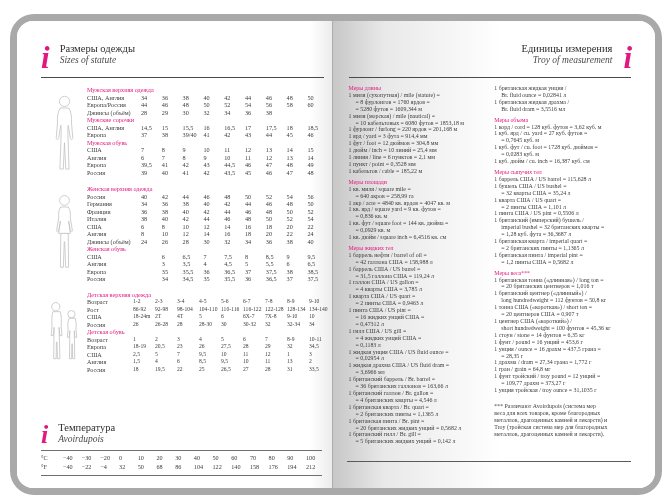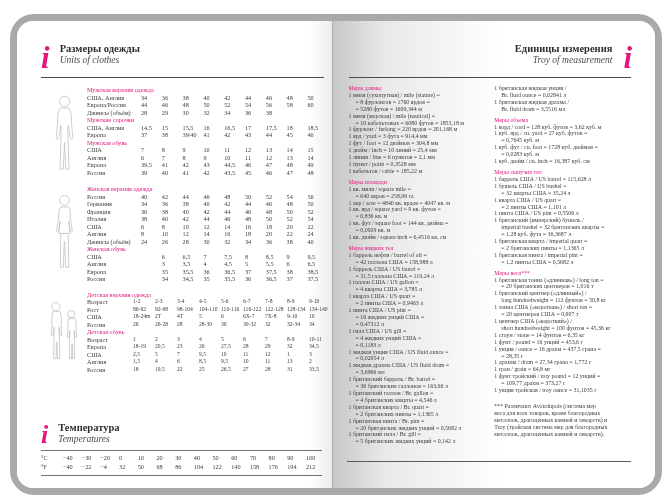--- a/index.html
+++ b/index.html
@@ -11,21 +11,21 @@
   .page{position:relative;flex:1;min-width:0;}
   .page-left{padding:22px 8px 10px 24px;background:linear-gradient(to right,#fff 93%,#ececec 100%);}
   .page-right{padding:22px 24px 10px 16px;background:linear-gradient(to right,#c7c7c7 0%,#e9e9e9 16%,#fff 52%);}
   .spine{width:1px;background:#adadad;flex:none;}
   
   .hdr{display:flex;gap:11px;align-items:flex-start;border-bottom:1.2px solid #4a4a4a;padding-bottom:7px;}
   .hdr.right{justify-content:flex-end;}
   .ilogo{font-style:italic;font-weight:bold;font-size:31px;line-height:24px;color:var(--pink,#e0187f);
          letter-spacing:-1px;padding-top:3px;}
   .ilogo.small{font-size:26px;line-height:20px;}
-  .htitle{font-weight:bold;font-size:10.5px;line-height:12px;color:#2e2e2e;}
+  .htitle{font-weight:normal;font-size:10.5px;line-height:12px;color:#2e2e2e;}
   .hsub{font-style:italic;font-size:9.5px;line-height:11px;color:#4c4c4c;}
   .tr{text-align:right;}
   
   .size-section{display:flex;margin-top:8px;}
   .figcol{width:46px;flex:none;display:flex;justify-content:center;align-items:flex-start;padding-top:5px;}
   .figcol svg{stroke:#c3c3c3;fill:#fff;stroke-width:1;}
   .tables{flex:1;min-width:0;}
   .thead{color:var(--pink,#e0187f);font-size:6.2px;line-height:7.5px;white-space:nowrap;}
   .trow{display:flex;font-size:6.2px;line-height:7.5px;white-space:nowrap;}
   .tlabel{width:54px;flex:none;}
@@ -55,21 +55,21 @@
 
 <div class="cover" style="background: rgb(169, 169, 169);"></div>
 
 <div class="pages">
 
   <div class="page page-left">
     <div class="hdr">
       <div class="ilogo">i</div>
       <div>
         <div class="htitle">Размеры одежды</div>
-        <div class="hsub">Units of clothes</div>
+        <div class="hsub">Sizes of statute</div>
       </div>
     </div>
 
     <div class="size-section">
       <div class="figcol">
         <svg viewBox="0 0 40 95" width="33" height="86">
           <circle cx="20" cy="8" r="6.2"></circle>
           <path d="M15 16 C12 20 11 27 11.5 34 L10 52 C10 55 12.5 55 13 52 L15.5 37 L16 44 L14.5 90 L18.5 90 L20 58 L21.5 90 L25.5 90 L24 44 L24.5 37 L27 52 C27.5 55 30 55 30 52 L28.5 34 C29 27 28 20 25 16 Z"></path>
         </svg>
       </div>
@@ -455,21 +455,21 @@
             <span class="tcell">33,5</span>
           </div>
         </div>
     </div>
 
     <div class="temp">
       <div class="hdr2">
         <div class="ilogo small">i</div>
         <div>
           <div class="htitle">Температура</div>
-          <div class="hsub">Temperatures</div>
+          <div class="hsub">Avoirdupois</div>
         </div>
       </div>
       <div class="temp-table">
           <div class="trow">
             <span class="tlabel">°C</span>
             <span class="tcell">−40</span>
             <span class="tcell">−30</span>
             <span class="tcell">−20</span>
             <span class="tcell">0</span>
             <span class="tcell">10</span>

